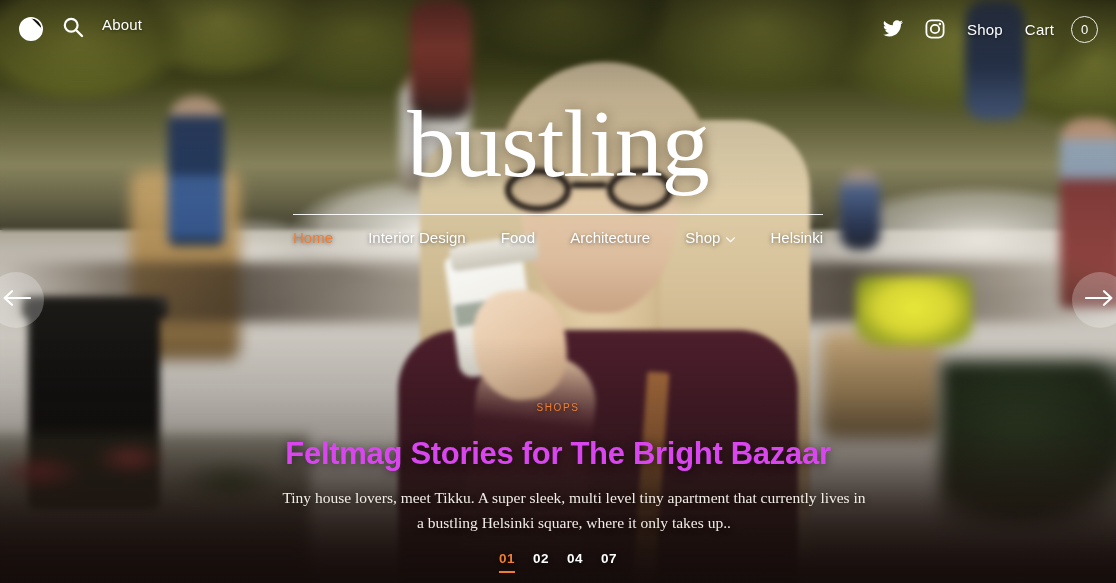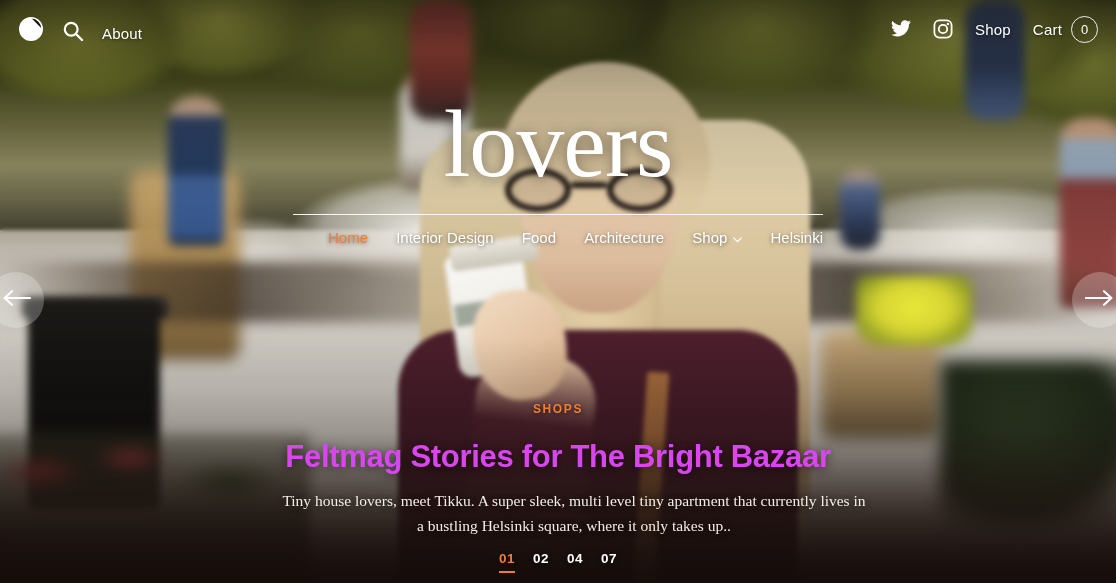--- a/index.html
+++ b/index.html
@@ -231,34 +231,34 @@
                               rgba(20,16,12,0) 58%, rgba(22,14,12,.35) 82%, rgba(18,10,9,.72) 100%);
   }
 
   
   #topbar {
     position:absolute; left:0; top:0; width:100%; height:58px;
     display:flex; align-items:center;
     padding:0 18px;
     z-index:30;
   }
-  #topbar-left { display:flex; align-items:flex-end; gap:18px; }
+  #topbar-left { display:flex; align-items:flex-start; gap:18px; }
   #topbar-right { margin-left:auto; display:flex; align-items:center; gap:22px; }
 
   .brandmark { width:26px; height:26px; position:relative; display:block; }
 
   .icon-btn { display:flex; align-items:center; justify-content:center; cursor:pointer; }
 
   .nav-link-top {
     color:#ffffff; font-size:15px; letter-spacing:.2px;
     text-decoration:none; cursor:pointer;
     text-shadow:0 1px 3px rgba(0,0,0,.5);
   }
 
-  .cart-wrap { display:flex; align-items:center; gap:9px; cursor:pointer; }
+  .cart-wrap { display:flex; align-items:center; gap:17px; cursor:pointer; }
   .cart-count {
     width:27px; height:27px; border-radius:50%;
     border:1.4px solid rgba(255,255,255,.9);
     color:#fff; font-size:13px;
     display:flex; align-items:center; justify-content:center;
   }
 
   
   #masthead {
     position:absolute; left:0; right:0; top:96px;
@@ -280,42 +280,42 @@
     display:flex; align-items:center;
     gap:0; margin-top:14px;
     width:530px; justify-content:space-between;
   }
   .nav-item {
     color:#ffffff; font-size:15px; cursor:pointer;
     text-shadow:0 1px 4px rgba(0,0,0,.55);
     display:flex; align-items:center; gap:6px;
     white-space:nowrap;
   }
-  .nav-item.active { color:#ef7d33;margin-left:35px; }
+  .nav-item.active { color:#ef7d33; }
   .chev { display:inline-block; }
 
   
   .arrow-btn {
     position:absolute; top:272px;
     width:56px; height:56px; border-radius:50%;
     background:rgba(255,255,255,.25);
     display:flex; align-items:center; justify-content:center;
     cursor:pointer; z-index:26;
   }
   #arrow-prev { left:-12px; }
   #arrow-next { right:-12px; }
 
   
   #hero {
     position:absolute; left:0; right:0; top:402px;
     display:flex; flex-direction:column; align-items:center;
     z-index:26;
   }
   #hero-category {
-    color:#ef7d33; font-size:12px; font-weight:bold;
+    color:#ef7d33; font-size:10px; font-weight:normal;
     letter-spacing:1.6px; text-transform:uppercase;
     text-shadow:0 1px 4px rgba(0,0,0,.6);
   }
   #hero-title {
     margin-top:23px;
     color:#d946ef; font-size:31px; font-weight:bold;
     letter-spacing:-.3px; text-align:center;
     text-shadow:0 2px 10px rgba(0,0,0,.55);
   }
   #hero-desc {
@@ -439,21 +439,21 @@
       <a class="nav-link-top">Shop</a>
 
       <div class="cart-wrap">
         <span class="nav-link-top">Cart</span>
         <span class="cart-count">0</span>
       </div>
     </div>
   </div>
 
   <div id="masthead">
-    <div id="logo">lovers</div>
+    <div id="logo">bustling</div>
     <div id="nav-rule"></div>
 
     <nav id="mainnav">
 
       <a class="nav-item active">
         <span>Home</span>
       </a>
 
       <a class="nav-item">
         <span>Interior Design</span>

